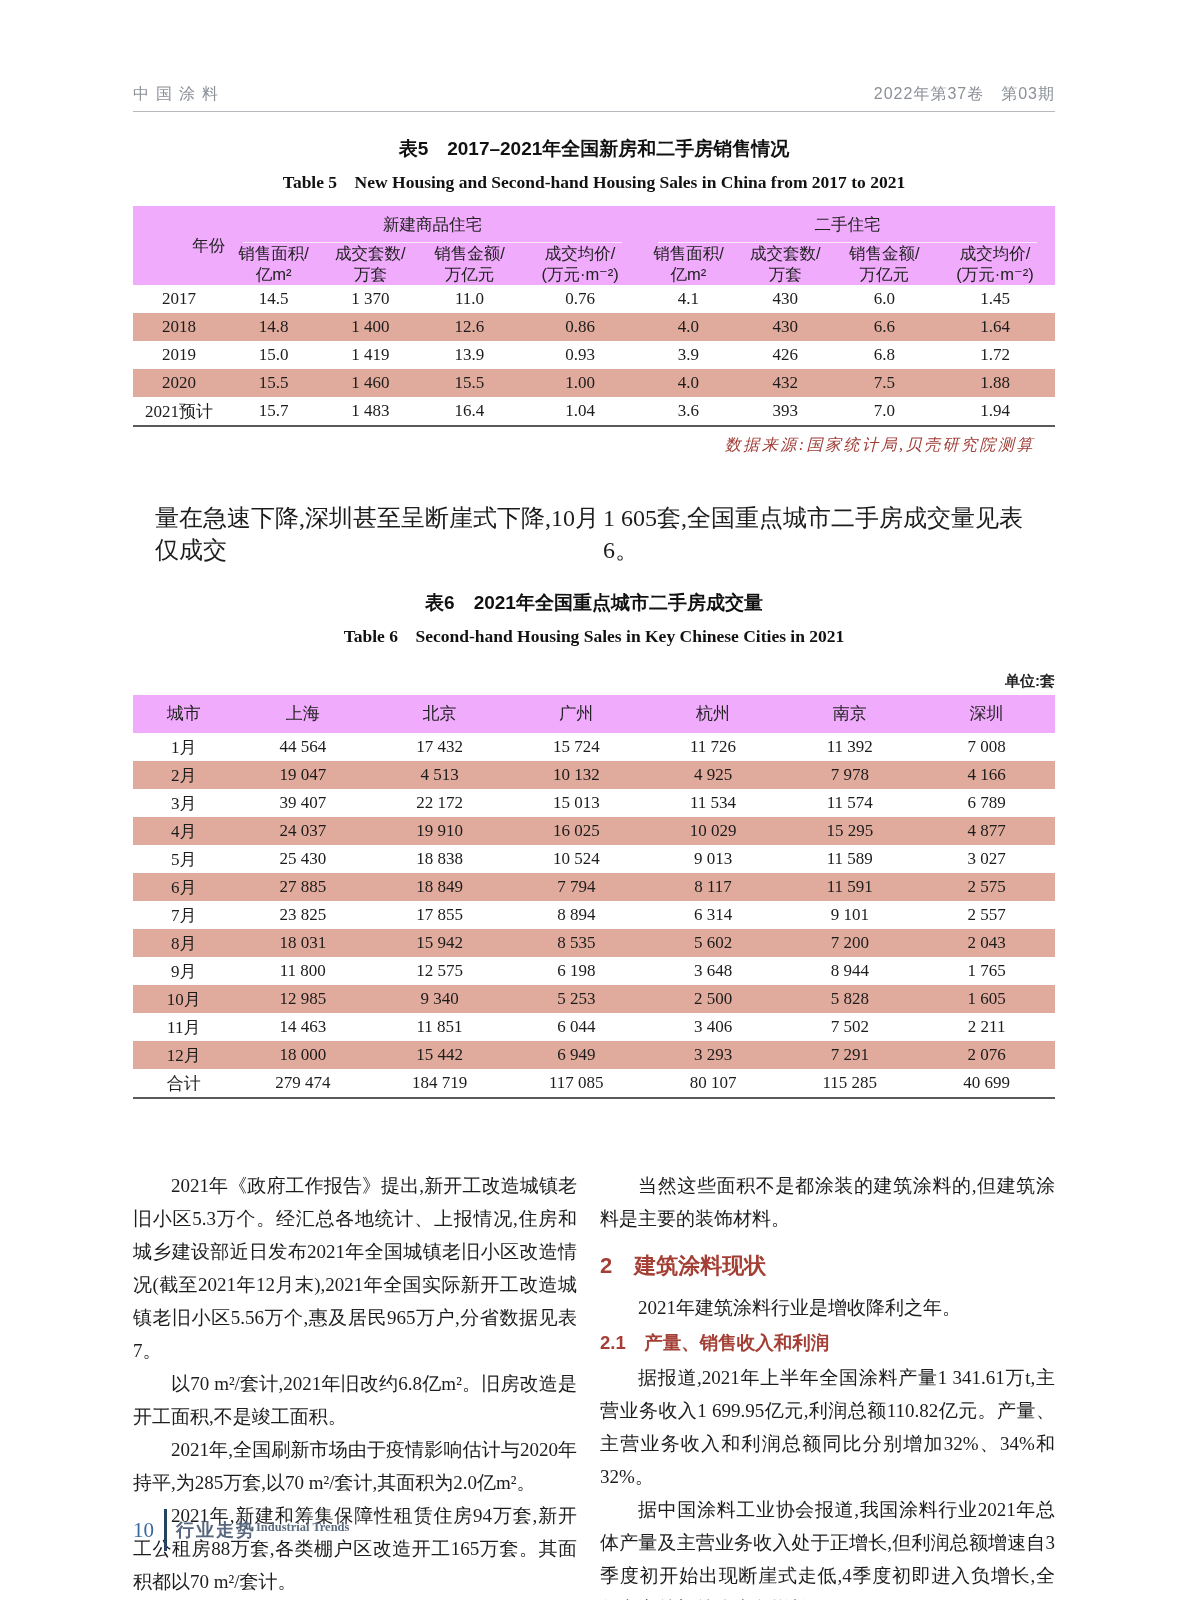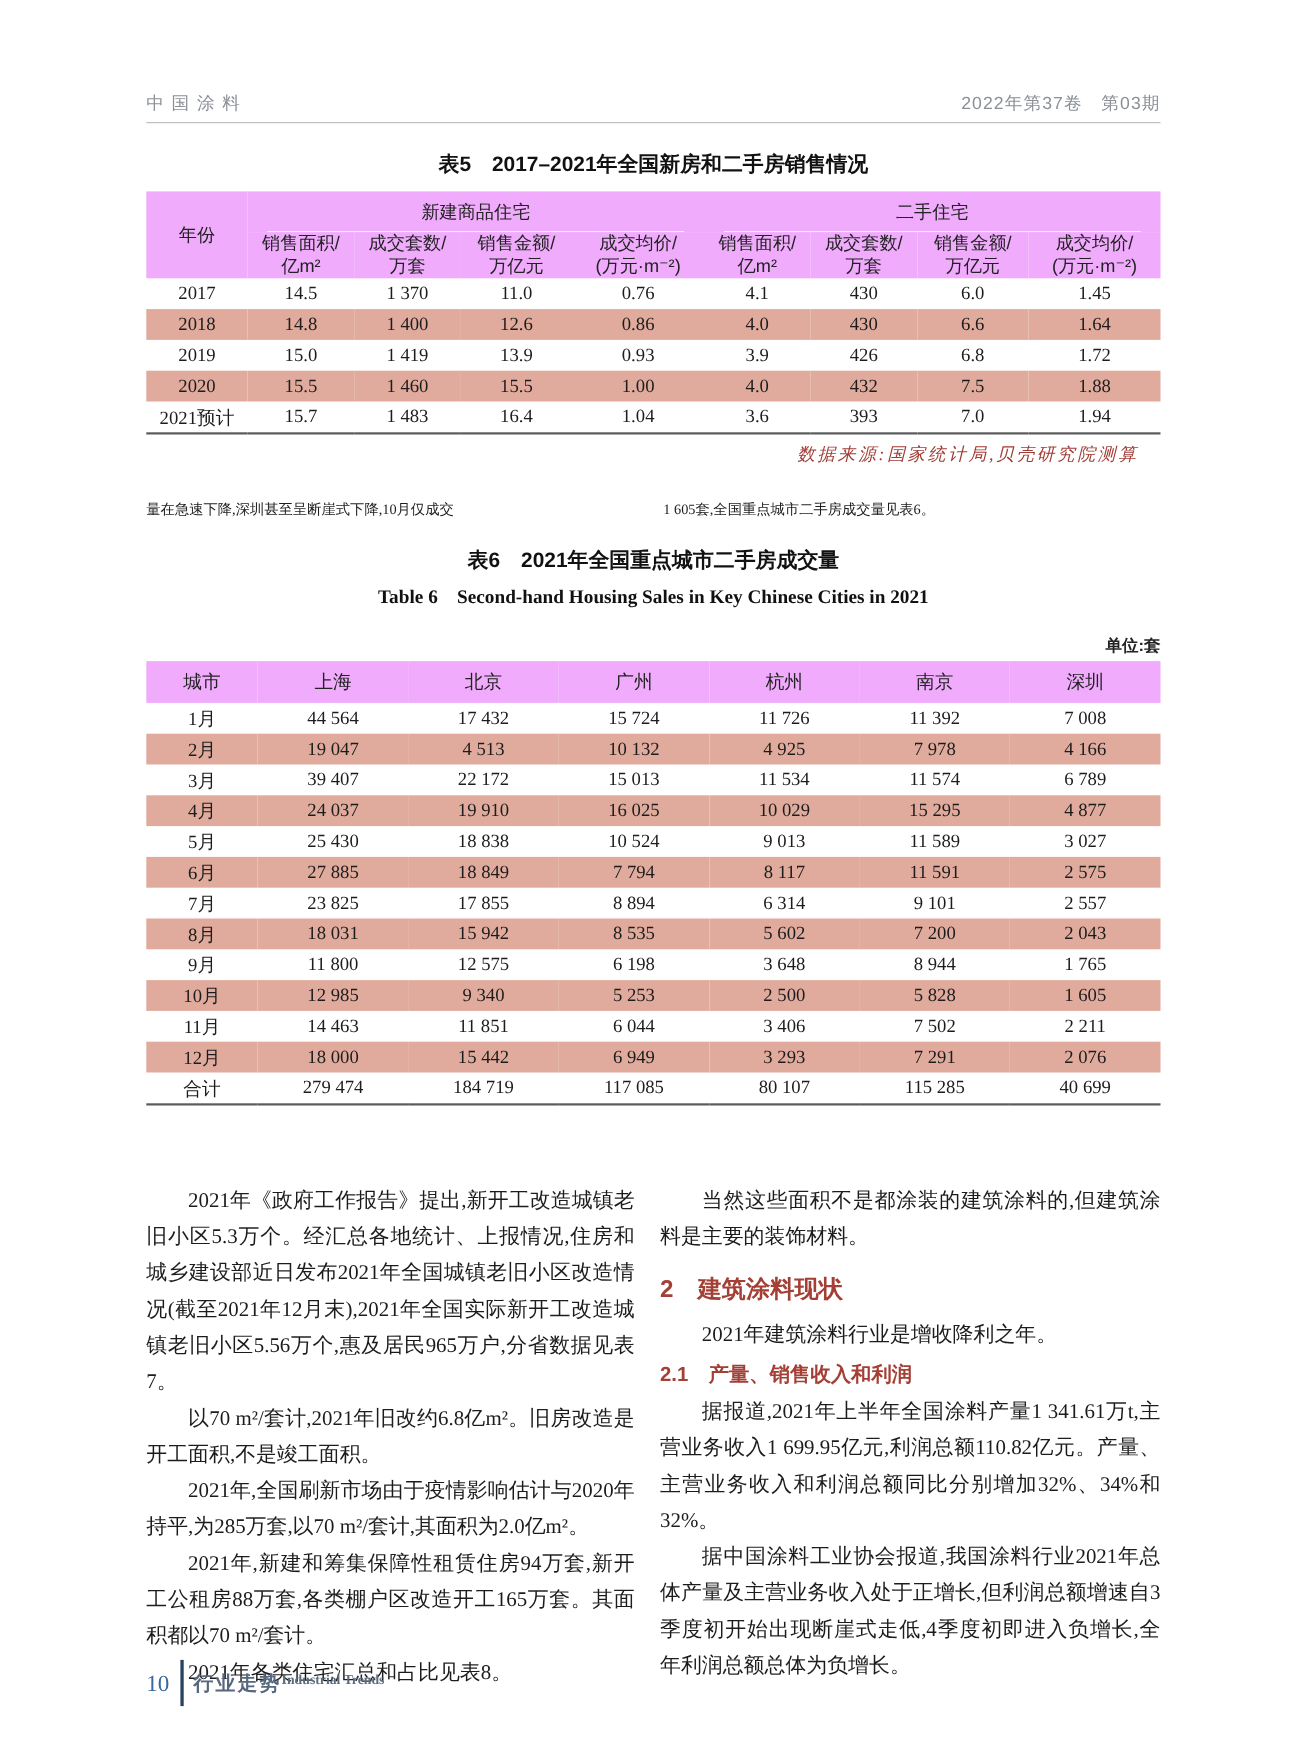--- a/index.html
+++ b/index.html
@@ -46,36 +46,36 @@
     background:#f0abfc;
     font-family:"Liberation Sans","DejaVu Sans",sans-serif;
     font-weight:normal;font-size:16.5px;color:#222;
     padding:0;
   }
   .group-label{
     display:block;margin:0 18px;padding:8px 0 6px;
     border-bottom:1px solid rgba(255,255,255,.75);
   }
   th.sub{white-space:pre-line;line-height:21px;padding:5px 2px 9px;}
-  th.year-head{vertical-align:middle;font-size:16.5px;}
+  th.year-head{vertical-align:middle;font-size:16.5px;text-align:right;}
   table.data-table tbody td{
     height:28px;text-align:center;font-size:17px;
     font-family:"Liberation Serif","DejaVu Serif",serif;
     padding:0 2px;
   }
   table.data-table tbody tr.stripe td{background:#e0ab9d;}
   #table6 thead th{padding:7px 2px 8px;font-size:17px;}
 
   .source-note{
     text-align:right;margin-top:8px;padding-right:20px;
     color:#a03c35;font-style:italic;font-size:16px;letter-spacing:2.5px;
   }
 
   
-  .mid-row{display:flex;justify-content:space-between;margin-top:30px;font-size:13px;}
+  .mid-row{display:flex;justify-content:flex-end;margin-top:46px;font-size:24px;}
   .mid-left{width:448px;}
   .mid-right{width:452px;}
 
   .unit-line{
     text-align:right;margin-top:24px;margin-bottom:4px;
     font-family:"Liberation Sans","DejaVu Sans",sans-serif;
     font-weight:bold;font-size:15px;color:#222;
   }
 
   
@@ -113,20 +113,21 @@
 
 <div class="page">
   <div class="content">
 
     <div class="running-head">
       <span class="journal-name">中国涂料</span>
       <span class="issue-info">2022年第37卷　第03期</span>
     </div>
 
     <div class="tbl-title-zh">表5　2017–2021年全国新房和二手房销售情况</div>
+    <div class="tbl-title-en">Table 5　New Housing and Second-hand Housing Sales in China from 2017 to 2021</div>
 
     <table class="data-table" id="table5">
       <colgroup>
         <col style="width:10%">
         <col style="width:10.5%">
           <col style="width:10.5%">
           <col style="width:11%">
           <col style="width:13%">
         <col style="width:10.5%">
           <col style="width:10.5%">

